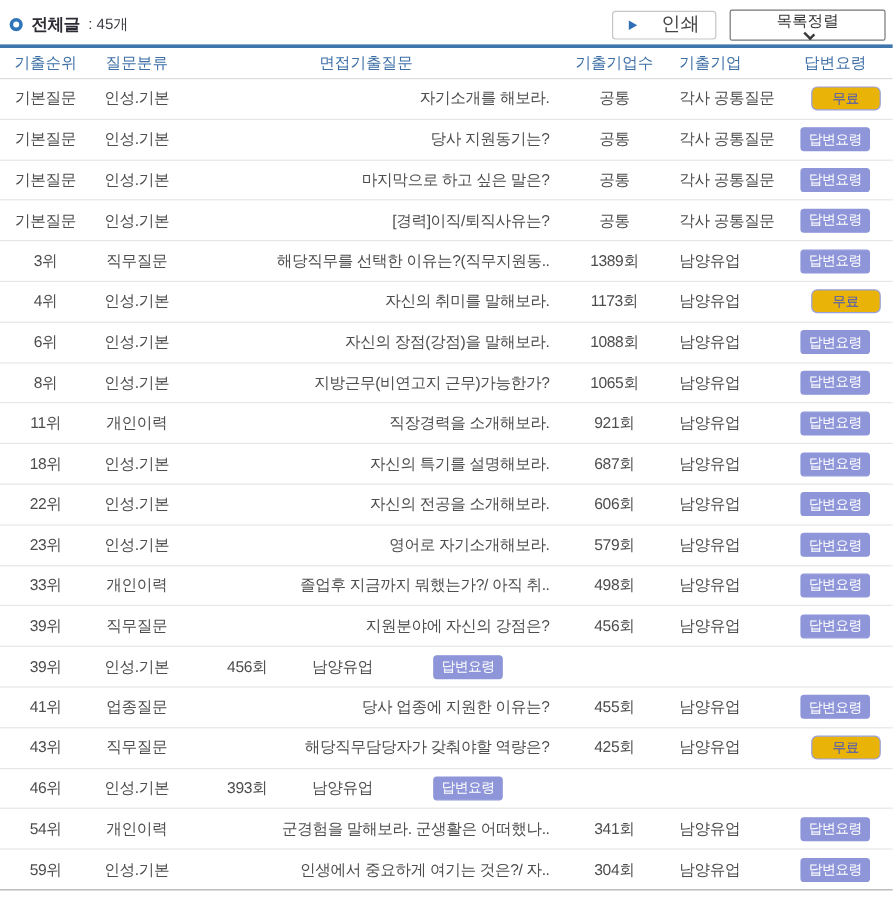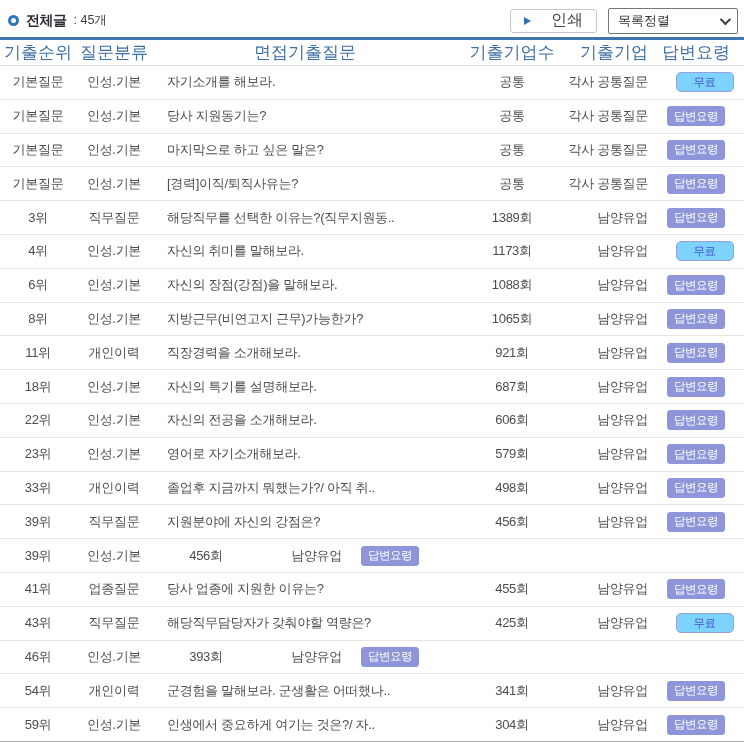--- a/index.html
+++ b/index.html
@@ -47,68 +47,69 @@
     display: inline-block;
   }
   .sort-select {
     width: 130px; height: 26px;
     border: 1px solid #767676; border-radius: 2px;
     background: #fff;
     display: flex; align-items: center; justify-content: space-between;
     padding: 0 9px 0 9px;
     font-size: 13px; color: #333;
     cursor: pointer;
+    flex-direction: column;
   }
   .chevron-down {
     width: 8px; height: 8px;
     border-right: 2px solid #3a3a3a;
     border-bottom: 2px solid #3a3a3a;
     transform: rotate(45deg) translateY(-2px);
     display: inline-block;
   }
 
   
   .board { width: 744px; }
   .board-head {
     border-top: 3px solid #3e76ad;
     border-bottom: 1px solid #dcdcdc;
     display: flex; align-items: center;
     height: 29px;
     color: #3d6fa6;
-    font-size: 17px;
+    font-size: 13px;
   }
   .row {
     display: flex; align-items: center;
     height: 33.8px;
     border-bottom: 1px solid #e6e6e6;
     font-size: 13px;
     color: #4d4d4d;
     letter-spacing: -0.3px;
   }
   .board-body .row:last-child { border-bottom: 1px solid #ababab; }
 
   .col-rank     { width: 76px;  text-align: center; }
   .col-category { width: 76px;  text-align: center; }
-  .col-question { flex: 1;      text-align: left; padding-left: 15px;
+  .col-question { flex: 1;      text-align: right; padding-left: 15px;
                   white-space: nowrap; overflow: hidden; }
   .board-head .col-question { text-align: center; padding-left: 0; }
   .col-count    { width: 108px; text-align: center; }
-  .col-company  { width: 82px;  text-align: right; }
+  .col-company  { width: 82px;  text-align: left; }
   .col-action   { width: 96px;  display: flex; justify-content: center; }
 
   .action-btn {
     width: 58px; height: 20px;
     font-size: 11.5px;
     display: flex; align-items: center; justify-content: center;
     cursor: pointer;
     letter-spacing: -0.5px;
     font-family: "Liberation Sans", "DejaVu Sans", sans-serif;
   }
   .btn-free {
-    background: #7dd3fc;
+    background: #eab308;
     border: 1px solid #97a0dc;
     border-radius: 5px;
     color: #4153c5;
     margin-left: 17px;
   }
   .btn-tips {
     background: #8e96d9;
     border: 1px solid #8e96d9;
     border-radius: 3px;
     color: #ffffff;

